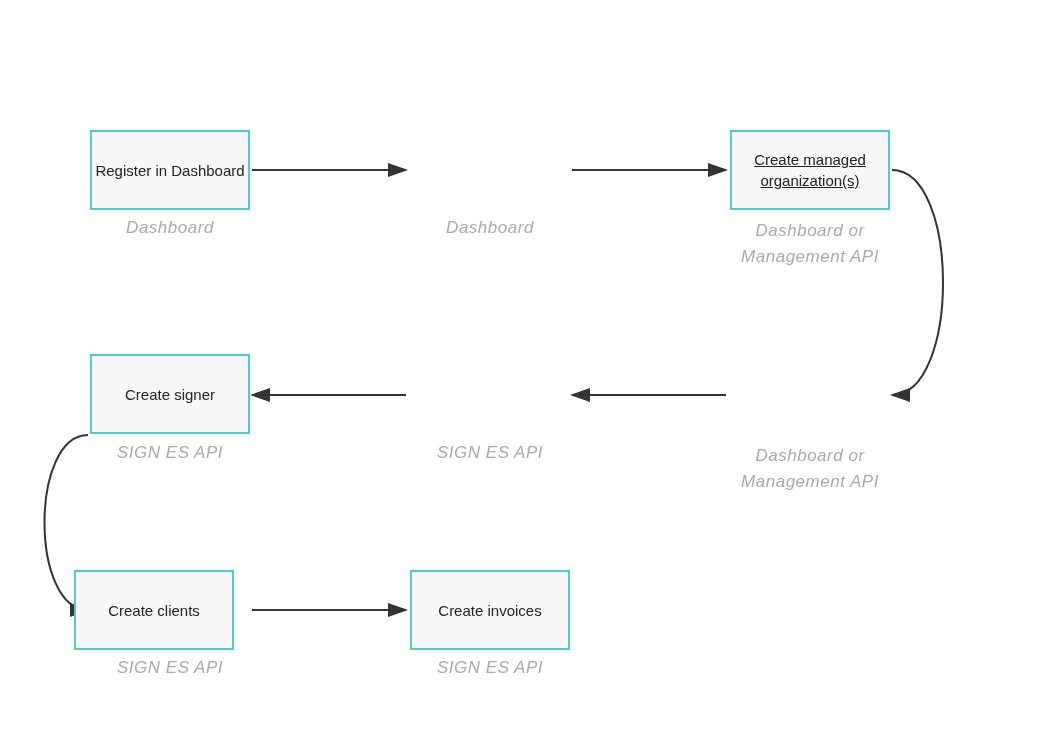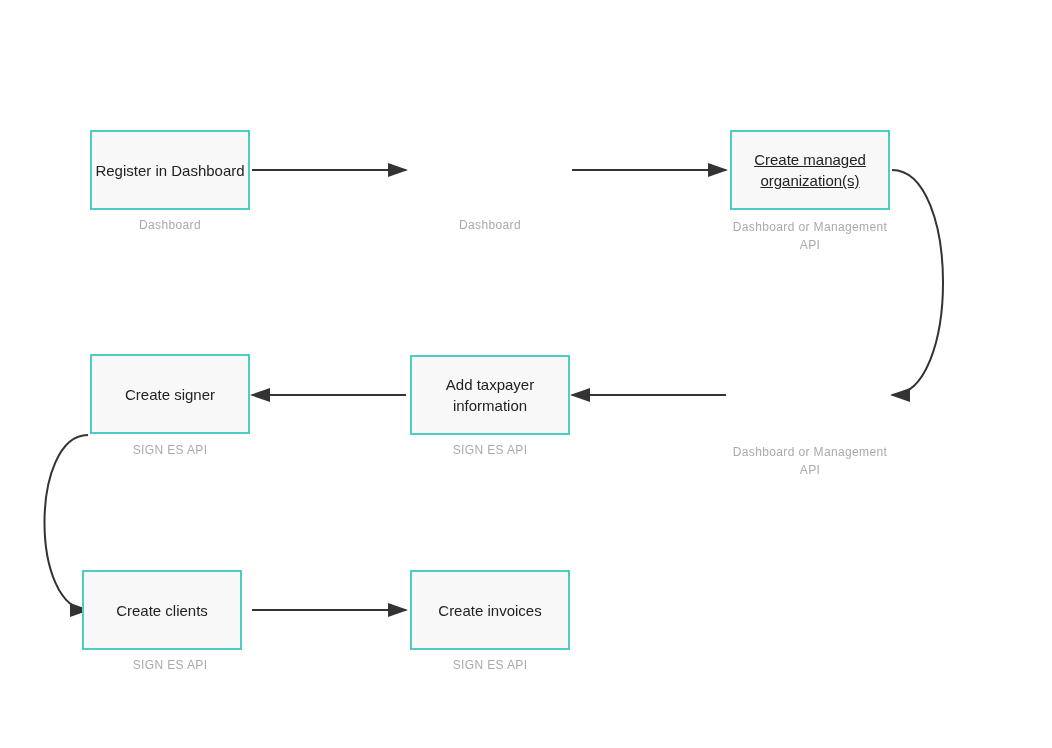--- a/index.html
+++ b/index.html
@@ -28,26 +28,27 @@
       color: #222;
       line-height: 1.4;
       width: 160px;
       height: 80px;
     }
     .node.teal-border {
       border-color: #4ecdc4;
     }
     .node-label {
       position: absolute;
-      font-size: 12px;
+      font-size: 17px;
       color: #aaa;
       text-align: center;
       letter-spacing: 0.03em;
       text-transform: none;
       width: 160px;
+      font-style: italic;
     }
     svg.arrows {
       position: absolute;
       top: 0;
       left: 0;
       width: 1052px;
       height: 748px;
       pointer-events: none;
     }
     .arrow-line {
@@ -105,35 +106,32 @@
     <span>Create managed organization(s)</span>
   </div>
   <div class="node-label" style="left: 730px; top: 218px; line-height: 1.5;">
     <span>Dashboard or Management API</span>
   </div>
 
   <div class="node-label" style="left: 730px; top: 443px; line-height: 1.5;">
     <span>Dashboard or Management API</span>
   </div>
 
-  <div class="node teal-border" style="left: 410px; top: 355px;">
-    <span>Add taxpayer information</span>
-  </div>
   <div class="node-label" style="left: 410px; top: 443px;">
     <span>SIGN ES API</span>
   </div>
 
   <div class="node teal-border" style="left: 90px; top: 354px; text-align: right;">
     <span>Create signer</span>
   </div>
   <div class="node-label" style="left: 90px; top: 443px;">
     <span>SIGN ES API</span>
   </div>
 
-  <div class="node teal-border" style="left: 82px; top: 570px; text-align: right;">
+  <div class="node teal-border" style="left: 74px; top: 570px; text-align: right;">
     <span>Create clients</span>
   </div>
   <div class="node-label" style="left: 90px; top: 658px;">
     <span>SIGN ES API</span>
   </div>
 
   <div class="node teal-border" style="left: 410px; top: 570px;">
     <span>Create invoices</span>
   </div>
   <div class="node-label" style="left: 410px; top: 658px;">

